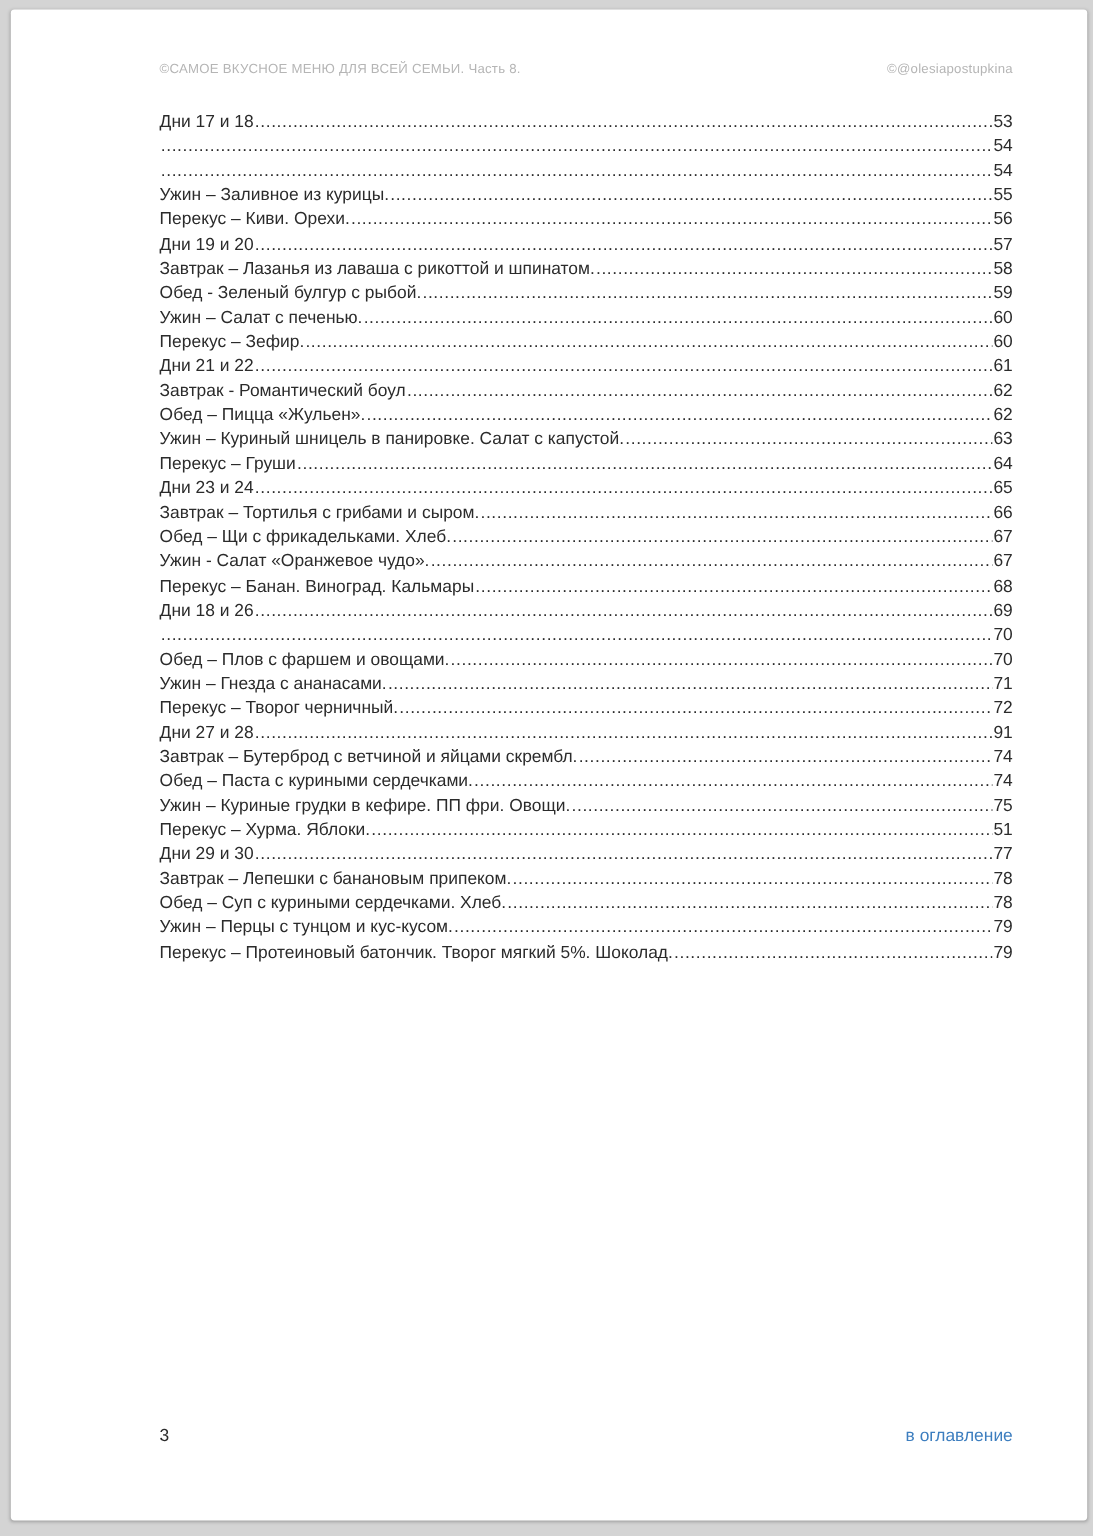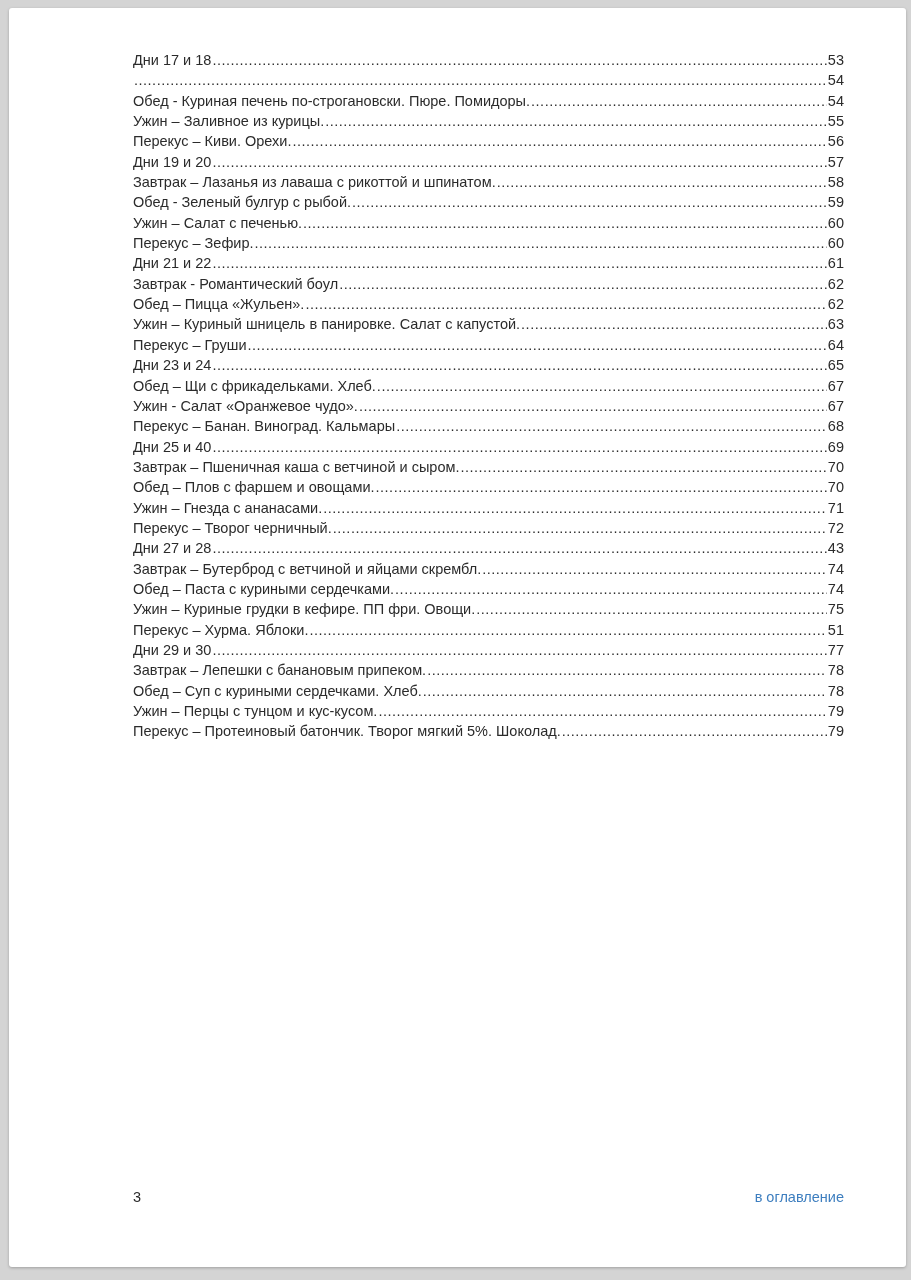--- a/index.html
+++ b/index.html
@@ -70,33 +70,36 @@
     color: #3d7ebf;
     cursor: pointer;
   }
 </style>
 </head>
 <body>
 
 <div class="canvas">
   <div class="page">
 
+    <div class="doc-header">
+      <span>©САМОЕ ВКУСНОЕ МЕНЮ ДЛЯ ВСЕЙ СЕМЬИ. Часть 8.</span>
+      <span>©@olesiapostupkina</span>
+    </div>
 
     <div class="toc" id="toc">
         <div class="toc-row">
           <span class="toc-label">Дни 17 и 18</span>
           <span class="toc-dots"></span>
           <span class="toc-page">53</span>
         </div>
         <div class="toc-row">
           <span class="toc-dots"></span>
           <span class="toc-page">54</span>
         </div>
         <div class="toc-row">
-          <span class="toc-label">Обед - Куриная печень по-строгановски. Пюре. Помидоры. </span>
           <span class="toc-dots"></span>
           <span class="toc-page">54</span>
         </div>
         <div class="toc-row">
           <span class="toc-label">Ужин – Заливное из курицы. </span>
           <span class="toc-dots"></span>
           <span class="toc-page">55</span>
         </div>
         <div class="toc-row">
           <span class="toc-label">Перекус – Киви. Орехи. </span>
@@ -152,41 +155,45 @@
           <span class="toc-label">Перекус – Груши</span>
           <span class="toc-dots"></span>
           <span class="toc-page">64</span>
         </div>
         <div class="toc-row">
           <span class="toc-label">Дни 23 и 24</span>
           <span class="toc-dots"></span>
           <span class="toc-page">65</span>
         </div>
         <div class="toc-row">
+          <span class="toc-label">Завтрак – Тортилья с грибами и сыром. </span>
+          <span class="toc-dots"></span>
+          <span class="toc-page">66</span>
+        </div>
+        <div class="toc-row">
           <span class="toc-label">Обед – Щи с фрикадельками. Хлеб. </span>
           <span class="toc-dots"></span>
           <span class="toc-page">67</span>
         </div>
         <div class="toc-row">
           <span class="toc-label">Ужин - Салат «Оранжевое чудо». </span>
           <span class="toc-dots"></span>
           <span class="toc-page">67</span>
         </div>
         <div class="toc-row">
           <span class="toc-label">Перекус – Банан. Виноград. Кальмары</span>
           <span class="toc-dots"></span>
           <span class="toc-page">68</span>
         </div>
         <div class="toc-row">
-          <span class="toc-label">Дни 25 и 40</span>
+          <span class="toc-label">Дни 18 и 26</span>
           <span class="toc-dots"></span>
           <span class="toc-page">69</span>
         </div>
         <div class="toc-row">
-          <span class="toc-label">Завтрак – Пшеничная каша с ветчиной и сыром. </span>
           <span class="toc-dots"></span>
           <span class="toc-page">70</span>
         </div>
         <div class="toc-row">
           <span class="toc-label">Обед – Плов с фаршем и овощами. </span>
           <span class="toc-dots"></span>
           <span class="toc-page">70</span>
         </div>
         <div class="toc-row">
           <span class="toc-label">Ужин – Гнезда с ананасами. </span>
@@ -194,21 +201,21 @@
           <span class="toc-page">71</span>
         </div>
         <div class="toc-row">
           <span class="toc-label">Перекус – Творог черничный. </span>
           <span class="toc-dots"></span>
           <span class="toc-page">72</span>
         </div>
         <div class="toc-row">
           <span class="toc-label">Дни 27 и 28</span>
           <span class="toc-dots"></span>
-          <span class="toc-page">43</span>
+          <span class="toc-page">91</span>
         </div>
         <div class="toc-row">
           <span class="toc-label">Завтрак – Бутерброд с ветчиной и яйцами скрембл. </span>
           <span class="toc-dots"></span>
           <span class="toc-page">74</span>
         </div>
         <div class="toc-row">
           <span class="toc-label">Обед – Паста с куриными сердечками. </span>
           <span class="toc-dots"></span>
           <span class="toc-page">74</span>

